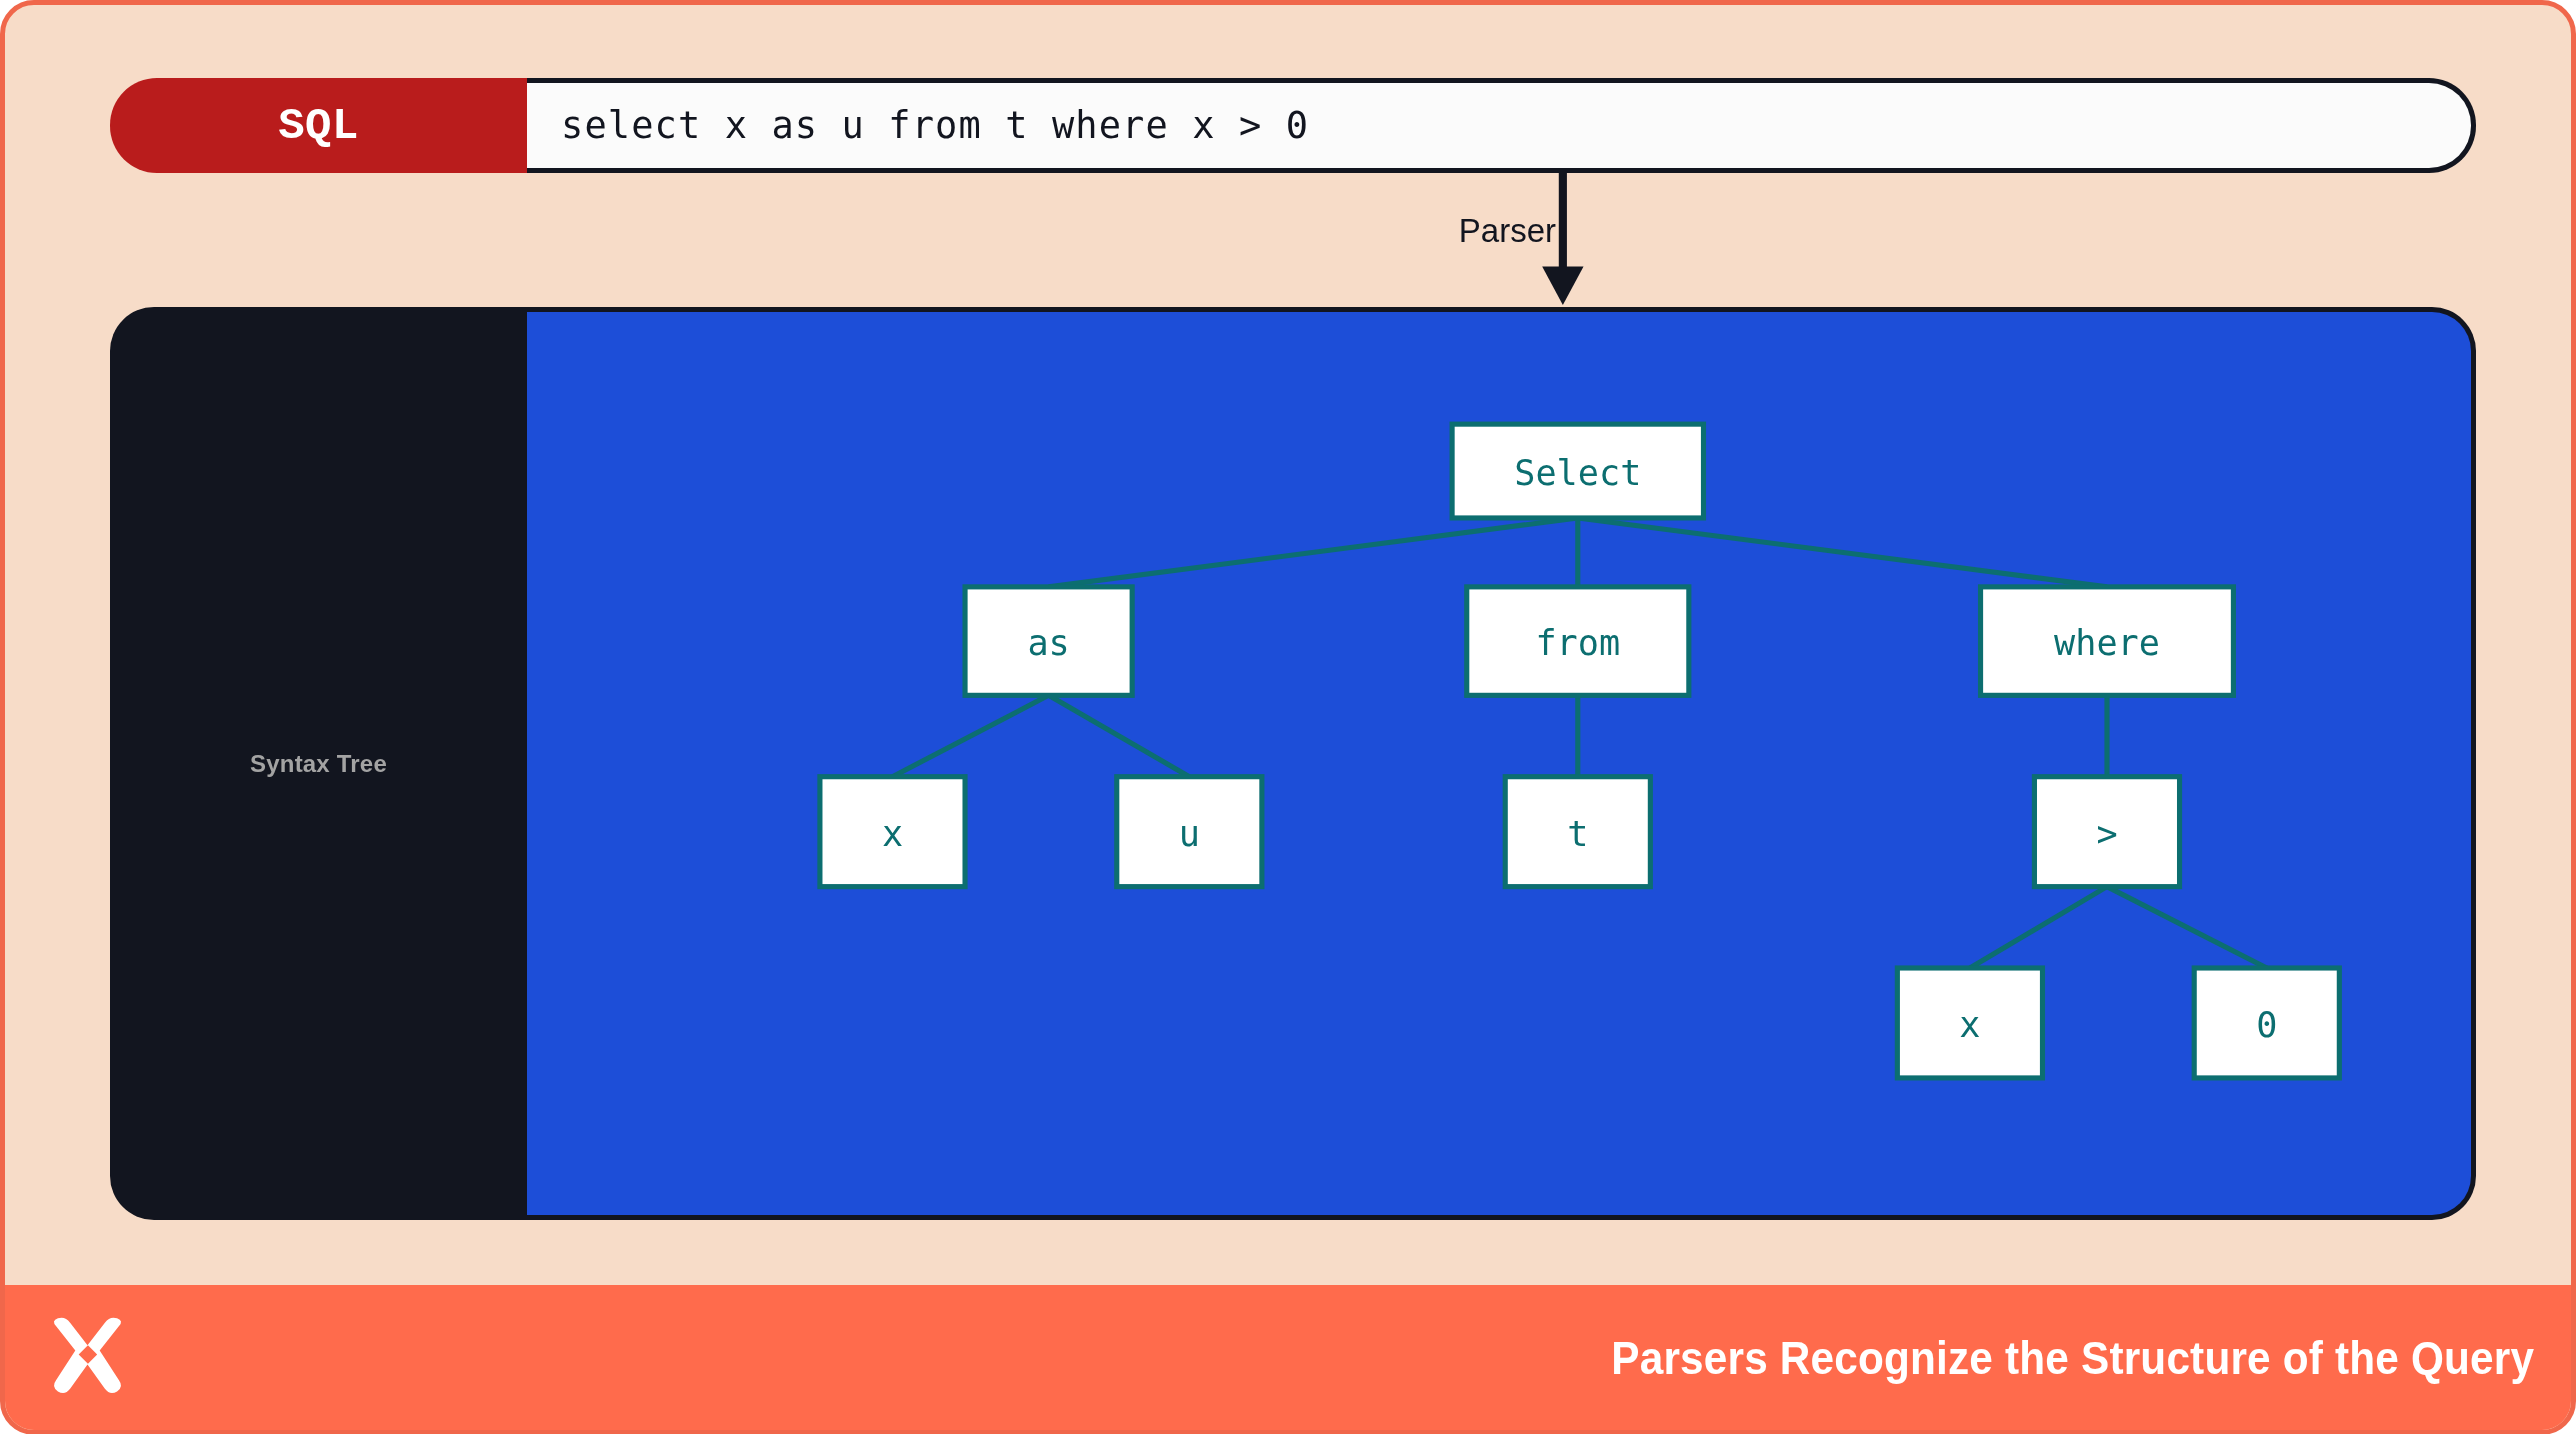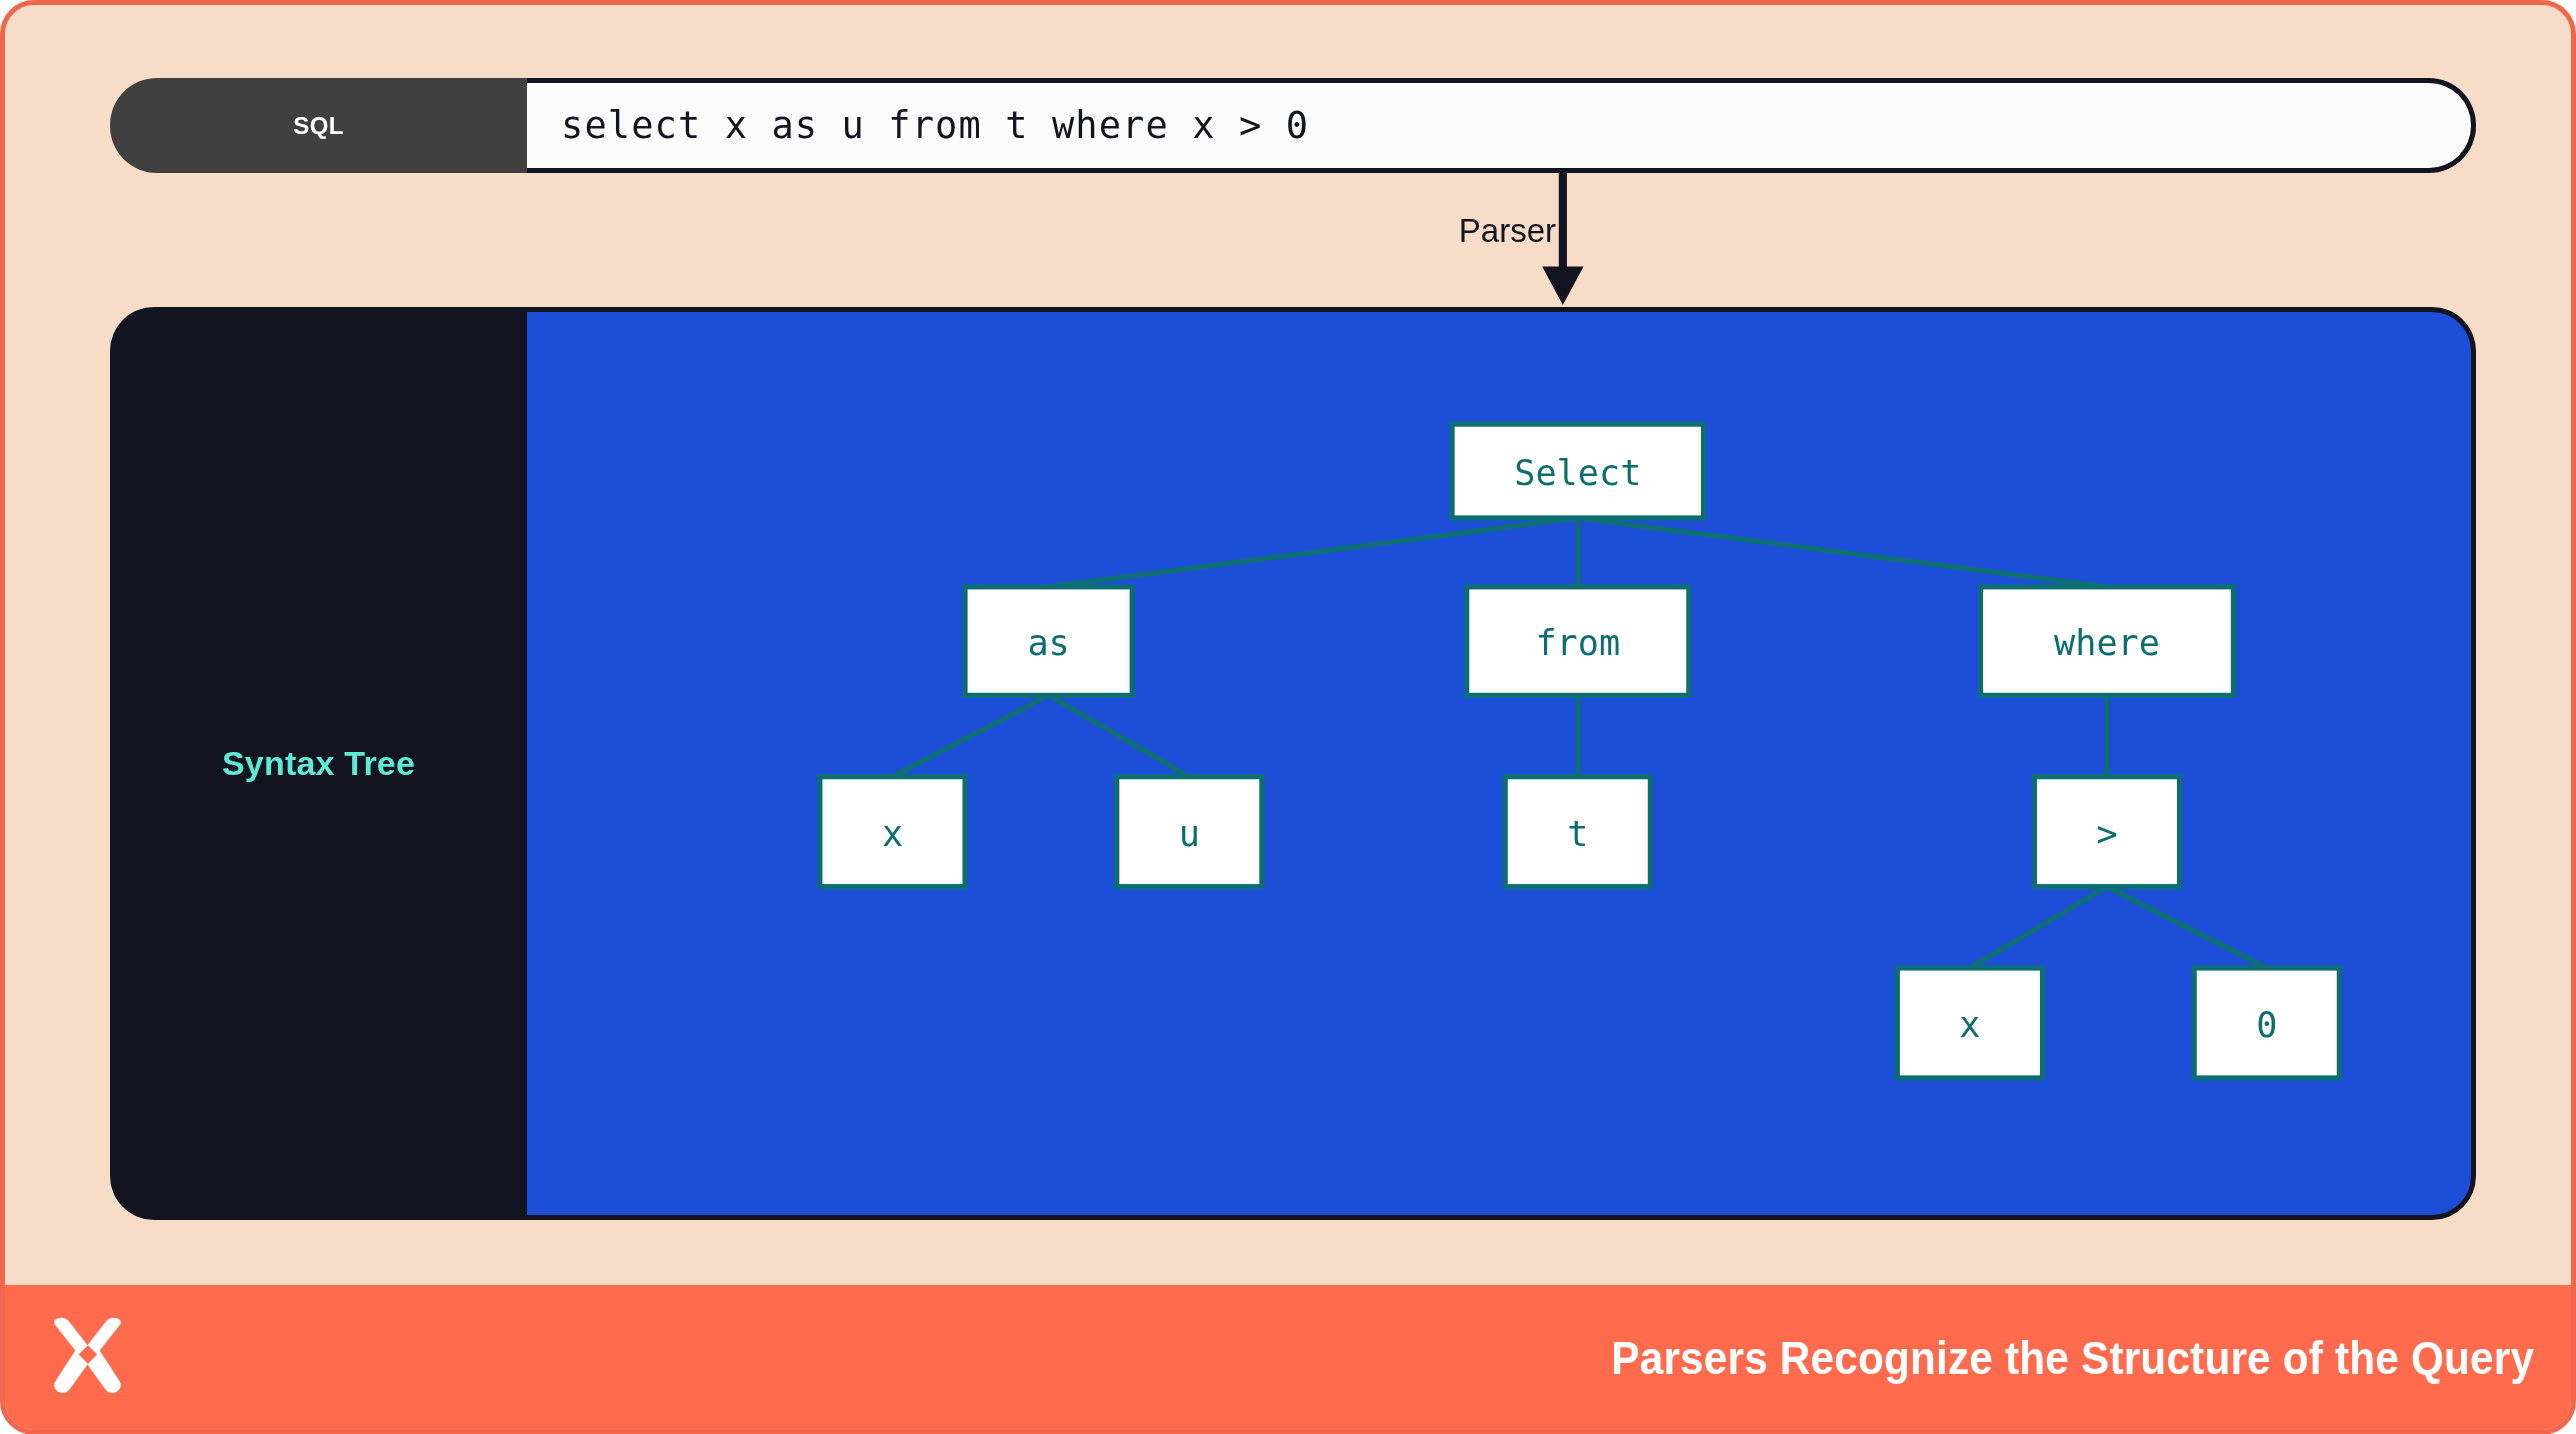--- a/index.html
+++ b/index.html
@@ -69,29 +69,29 @@
     left: 105px;
     top: 73px;
     width: 2366px;
     height: 95px;
     display: flex;
     align-items: stretch;
   }
   .sql-label {
     width: 417px;
     flex: none;
-    background: #404040;
+    background: #b91c1c;
     border-radius: 47px 0 0 47px;
     display: flex;
     align-items: center;
     justify-content: center;
     color: #ffffff;
-    font-family: Liberation Sans, sans-serif;
+    font-family: Liberation Mono, monospace;
     font-weight: bold;
-    font-size: 24px;
+    font-size: 44px;
     letter-spacing: 0.4px;
   }
   .sql-value {
     flex: 1 1 auto;
     background: #FBFBFB;
     border: 5.2px solid #12151F;
     border-left: none;
     border-radius: 0 47px 47px 0;
     box-sizing: border-box;
     display: flex;
@@ -139,24 +139,24 @@
     display: flex;
   }
   .tree-label {
     width: 417px;
     flex: none;
     background: #12151F;
     border-radius: 44px 0 0 44px;
     display: flex;
     align-items: center;
     justify-content: center;
-    color: #5eead4;
+    color: #a3a3a3;
     font-family: "Liberation Sans", sans-serif;
     font-weight: bold;
-    font-size: 34px;
+    font-size: 24px;
     letter-spacing: 0.2px;
   }
   .tree-canvas {
     position: relative;
     flex: 1 1 auto;
     background: #1d4ed8;
     border: 5.2px solid #12151F;
     border-left: none;
     border-radius: 0 44px 44px 0;
     box-sizing: border-box;

